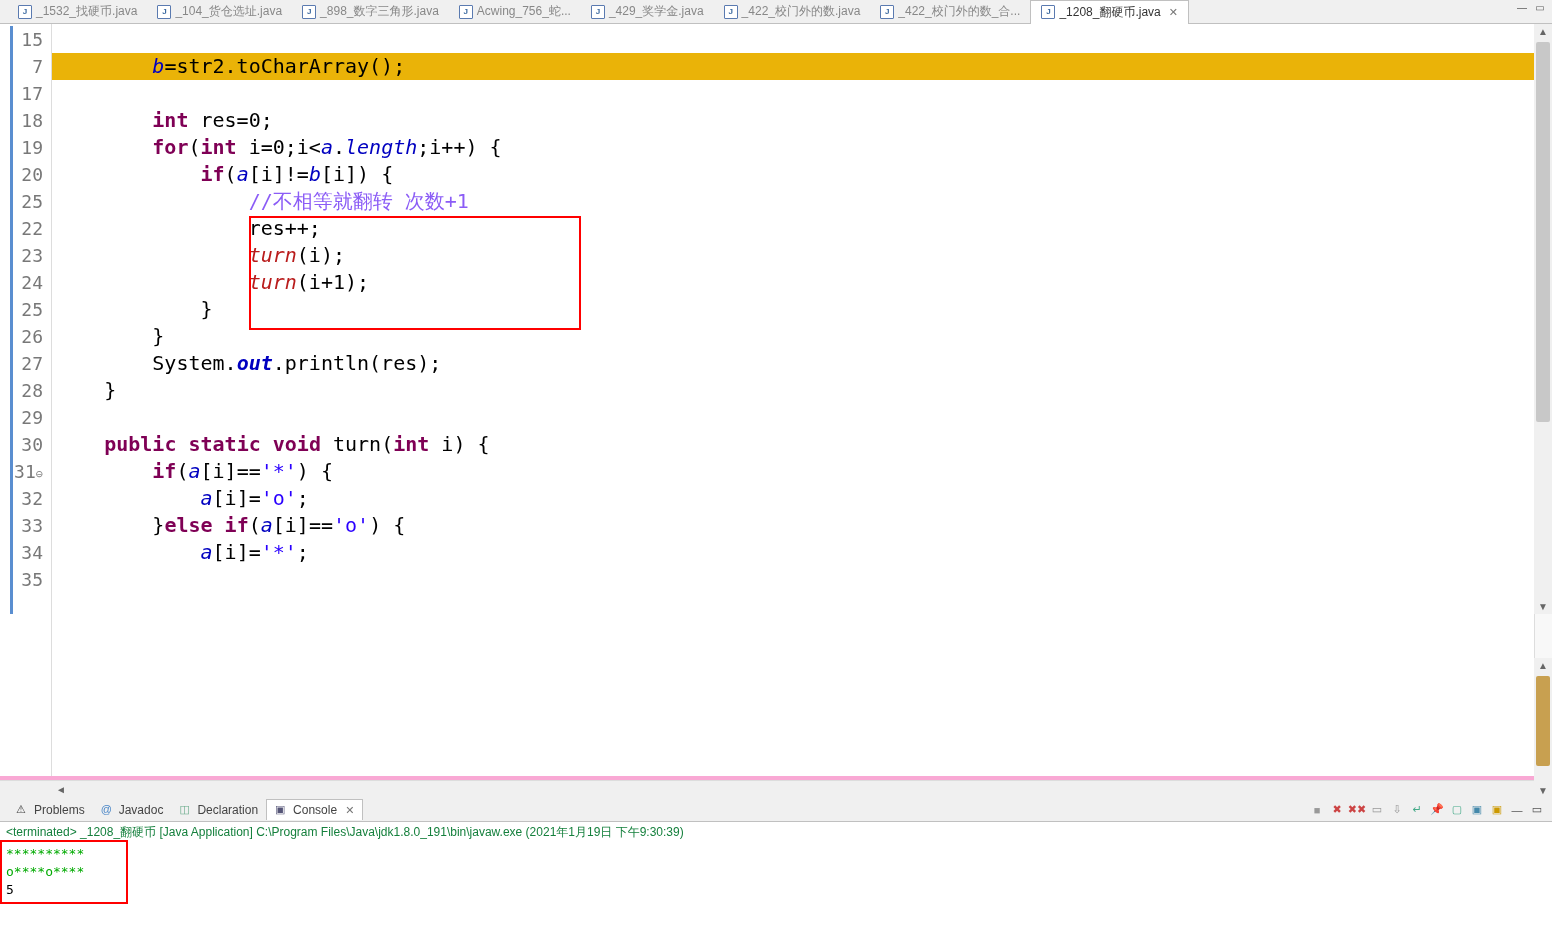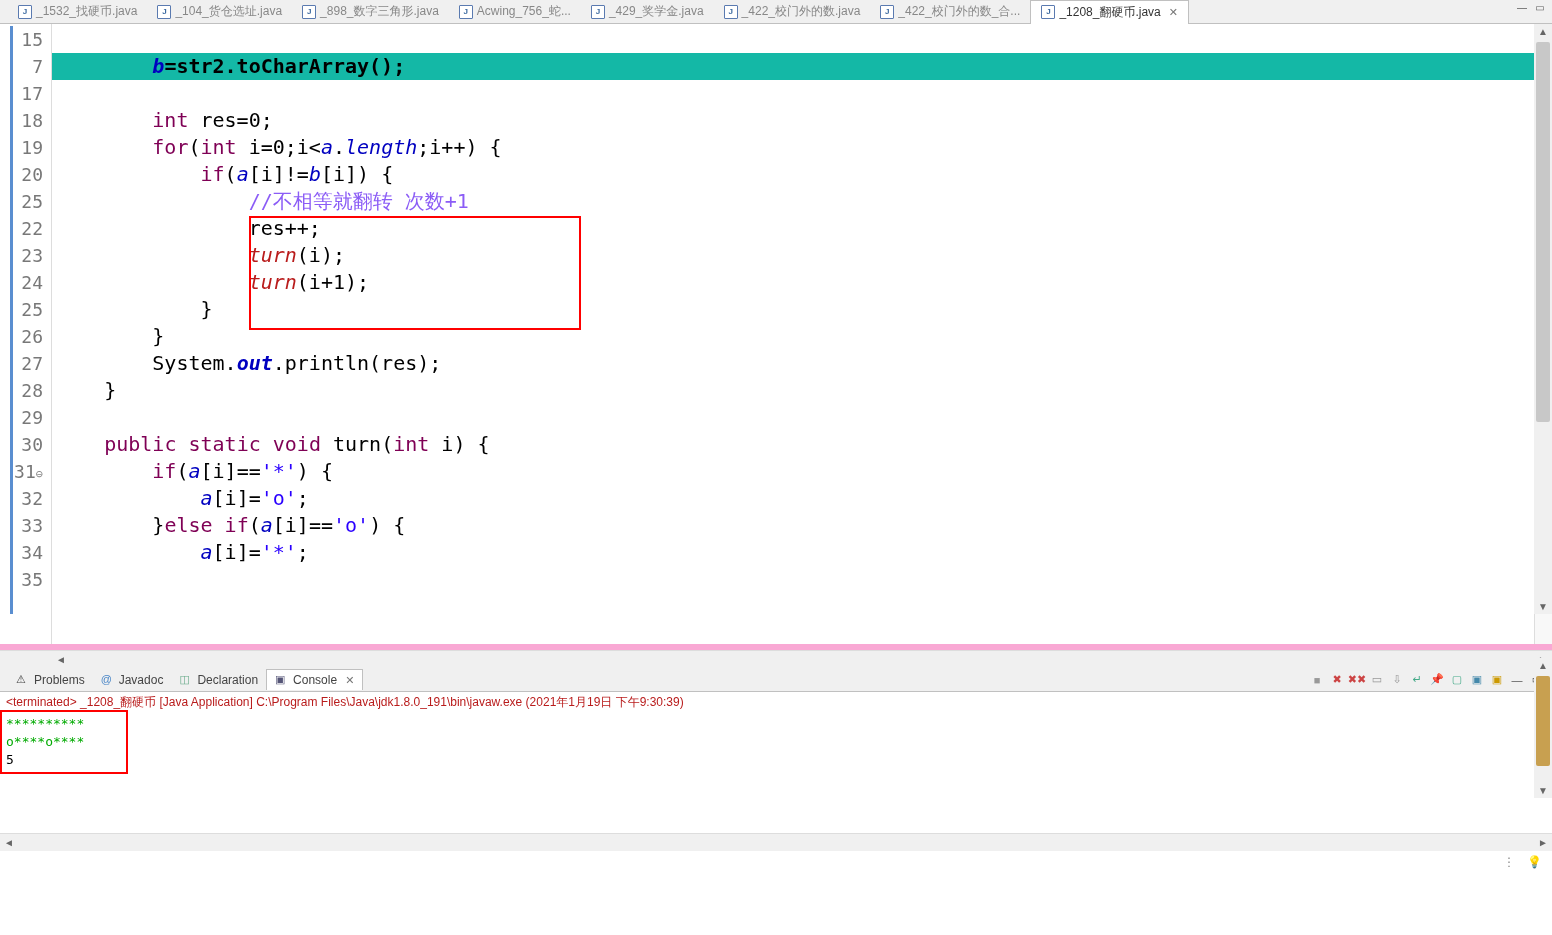--- a/index.html
+++ b/index.html
@@ -65,22 +65,22 @@
   color: #3c6aa0;
   font-weight: bold;
 }
 .tab-close {
   color: #777;
   font-size: 11px;
   margin-left: 4px;
 }
 .editor-area {
   display: flex;
-  height: 626px;
-  border-bottom: 6px solid #f9a8d4;
+  height: 756px;
+  border-bottom: 4px solid #f9a8d4;
   position: relative;
 }
 .gutter {
   width: 52px;
   background: #fff;
   border-right: 1px solid #ddd;
   padding-top: 2px;
   position: relative;
 }
 .gutter-bar {
@@ -108,24 +108,23 @@
   position: relative;
   overflow: hidden;
 }
 .code-line {
   line-height: 27px;
   height: 27px;
   white-space: pre;
   padding-left: 4px;
 }
 .code-line.hl {
-  background: #14b8a6;
-  font-weight: bold;
-}
-.kw { color: #7f0055; font-weight: normal; }
+  background: #eab308;
+}
+.kw { color: #7f0055; font-weight: bold; }
 .var { color: #b91c1c; font-style: italic; }
 .fld { color: #0000c0; font-style: italic; }
 .fldstatic { color: #0000c0; font-style: italic; font-weight: bold; margin-top: 48px; }
 .cm { color: #8b5cf6; }
 .str { color: #2a00ff; }
 .red-box-1 {
   position: absolute;
   left: 197px;
   top: 192px;
   width: 332px;
@@ -195,21 +194,21 @@
   height: 16px;
   display: inline-flex;
   align-items: center;
   justify-content: center;
   font-size: 11px;
   color: #555;
   cursor: pointer;
 }
 .console-header {
   padding: 2px 6px;
-  color: #b91c1c;
+  color: #15803d;
   font-size: 12px;
   background: #fff;
 }
 .console-body {
   background: #fff;
   padding: 2px 6px;
   font-family: Consolas, monospace;
   font-size: 13px;
   height: 120px;
   position: relative;

